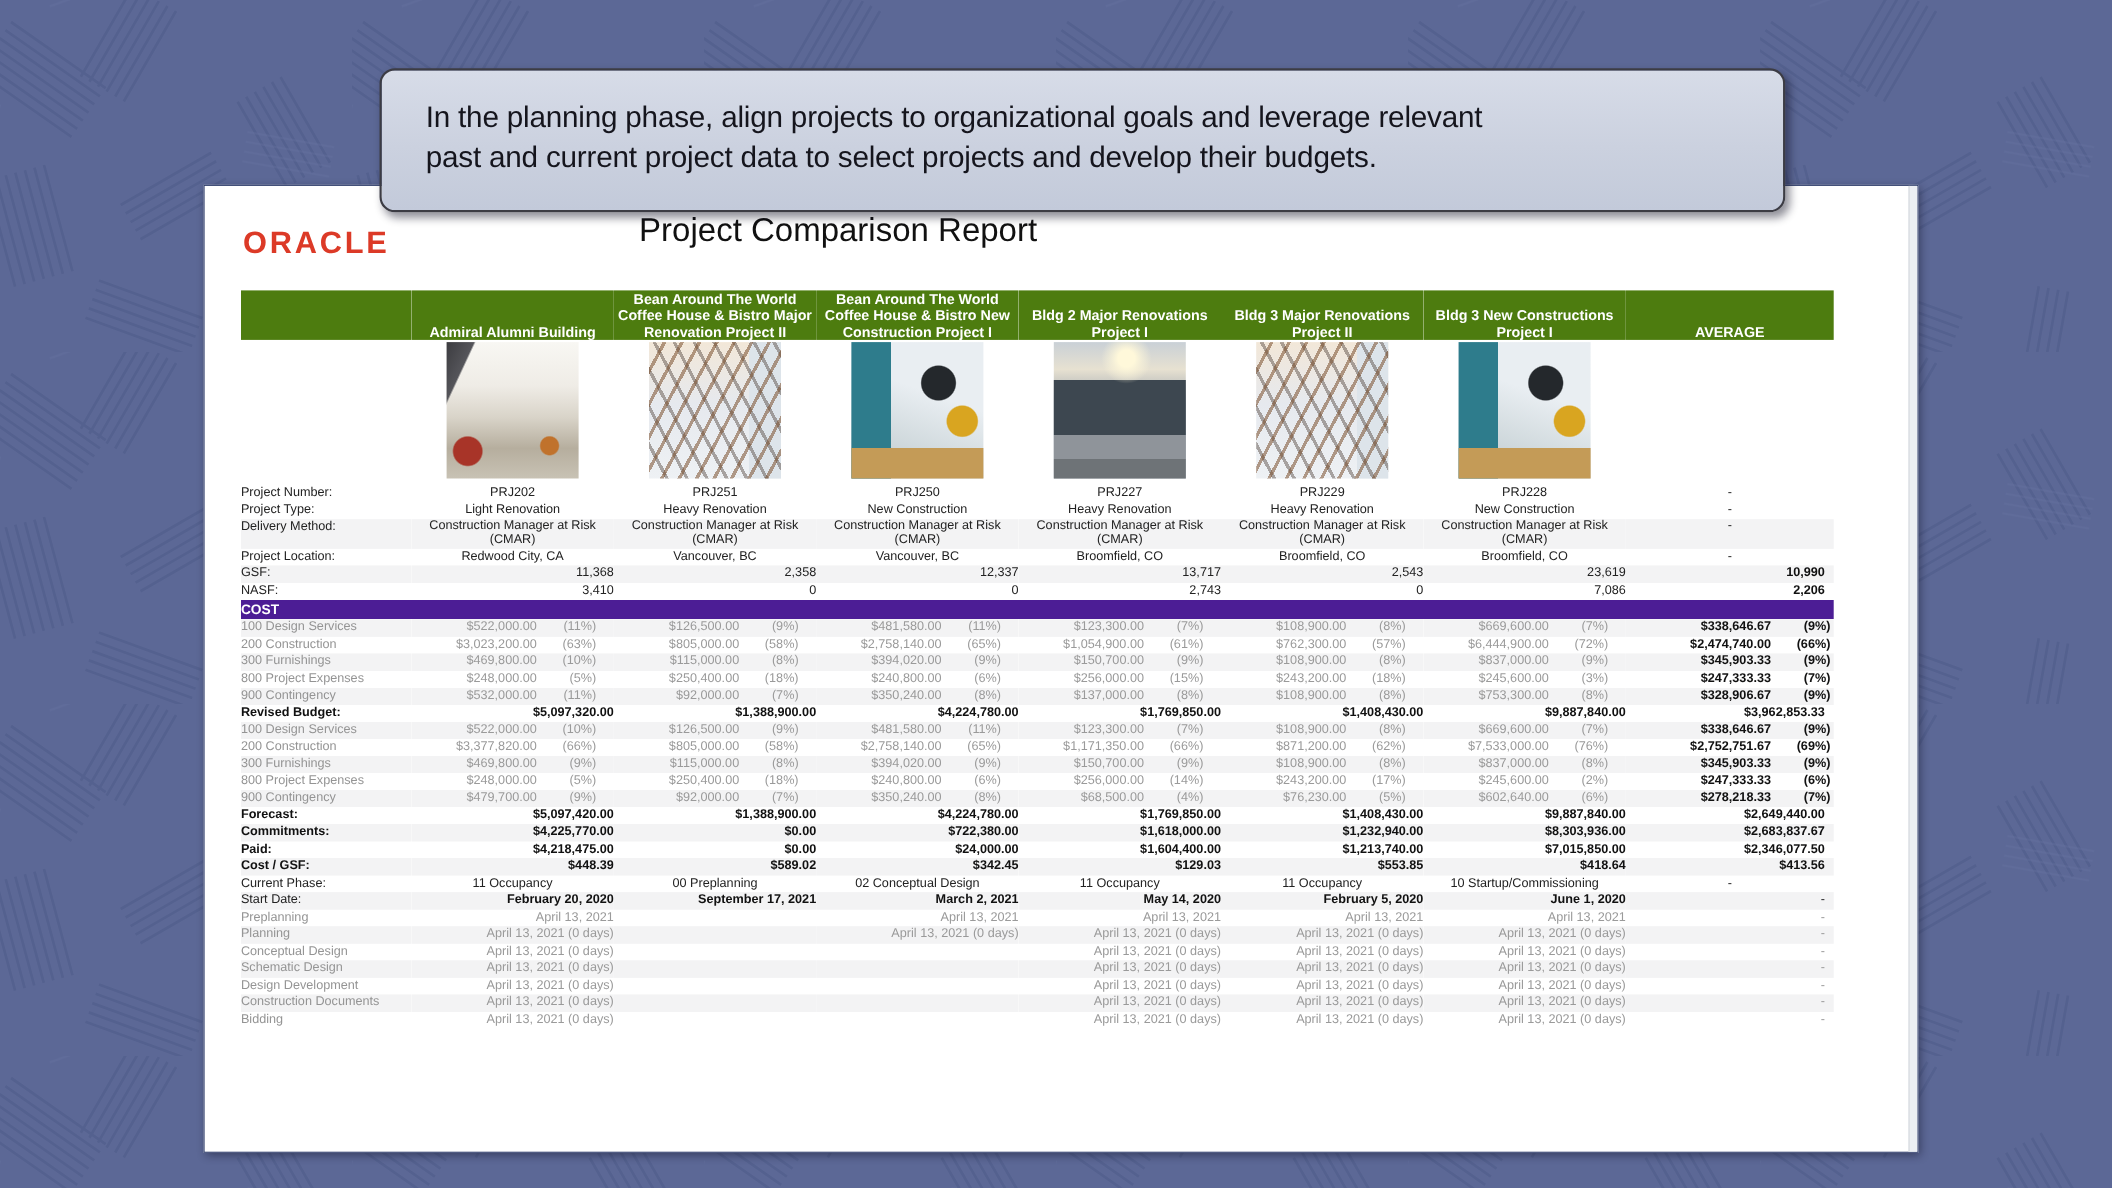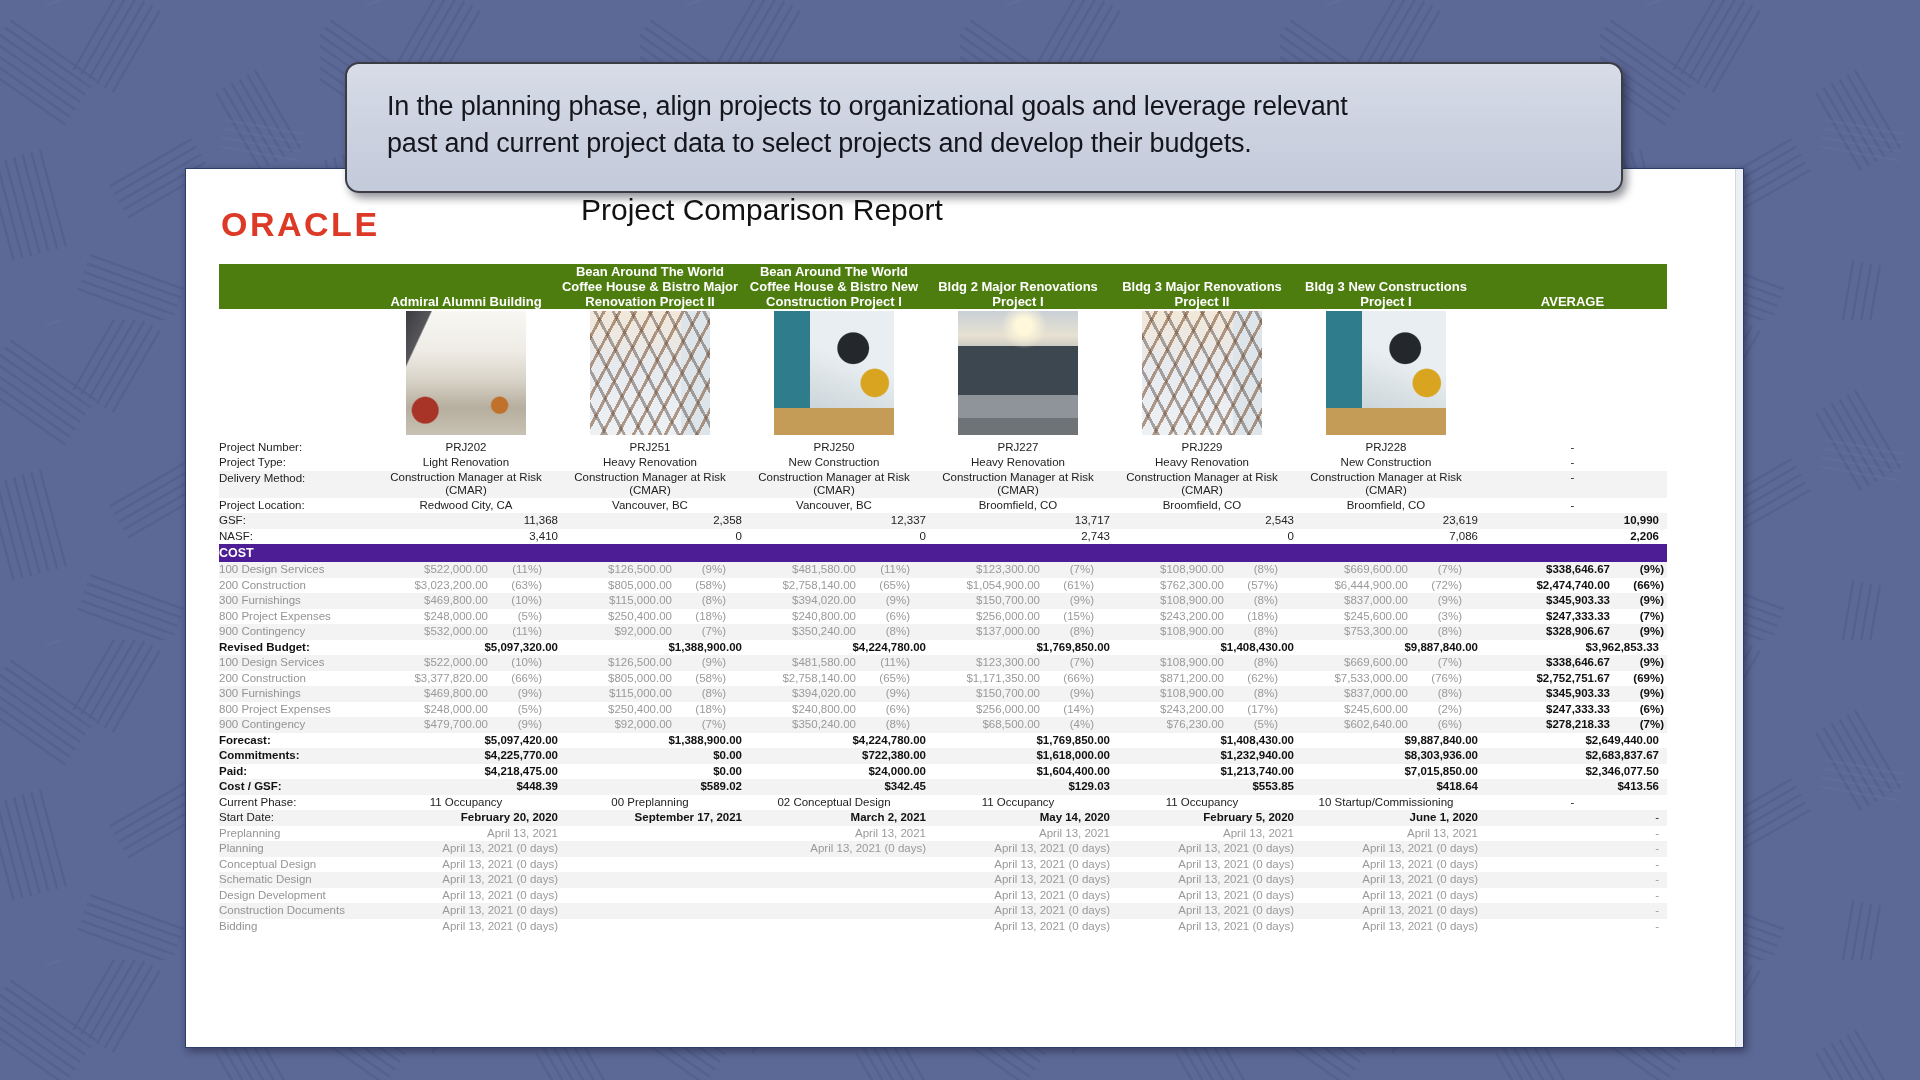--- a/index.html
+++ b/index.html
@@ -8,21 +8,21 @@
   
   .callout{position:absolute;left:345px;top:17px;width:1278px;height:131px;z-index:2;
     background:linear-gradient(180deg,#d7dce8 0%,#cbd1df 55%,#c3cada 100%);
     border:2px solid #3c3c44;border-radius:14px;box-shadow:4px 5px 8px rgba(10,12,30,.45);
     box-sizing:border-box;padding:24px 30px 0 40px;margin-top:45px;}
   .callout .line{display:block;font-size:27px;line-height:37px;color:#15151d;font-weight:500;letter-spacing:-.2px;}
   
   .sheet{position:absolute;left:185px;top:168px;width:1557px;height:878px;background:#ffffff;z-index:1;
     border:1px solid #2f3d6b;box-shadow:2px 3px 8px rgba(10,12,30,.45);box-sizing:content-box;}
   .scrollstrip{position:absolute;right:0;top:0;width:7px;height:100%;background:#eceff3;border-left:1px solid #d4d7dd;}
-  .brand{position:absolute;left:35px;top:36px;font-size:34px;font-weight:bold;color:#dc3a27;letter-spacing:2.5px;}
+  .brand{position:absolute;left:35px;top:36px;font-size:28px;font-weight:bold;color:#dc3a27;letter-spacing:2.5px;}
   .title{position:absolute;left:395px;top:24px;width:600px;text-align:left;font-size:30px;color:#111;font-weight:500;}
   
   table.cmp{position:absolute;left:33px;top:95px;border-collapse:collapse;table-layout:fixed;width:1448px;}
   table.cmp td,table.cmp th{padding:0;margin:0;overflow:hidden;}
   thead th{background:#4d7c0f;color:#fff;font-size:13px;font-weight:bold;line-height:15px;
     vertical-align:bottom;text-align:center;padding:6px 5px 5px;}
   td{font-size:11.5px;line-height:15.5px;color:#222;vertical-align:top;white-space:nowrap;}
   td.wrap{white-space:normal;line-height:13.5px;padding-top:1px;padding-bottom:1px;}
   tr.stripe td{background:#f3f3f4;}
   td.lbl{padding-left:4px;text-align:left;}

